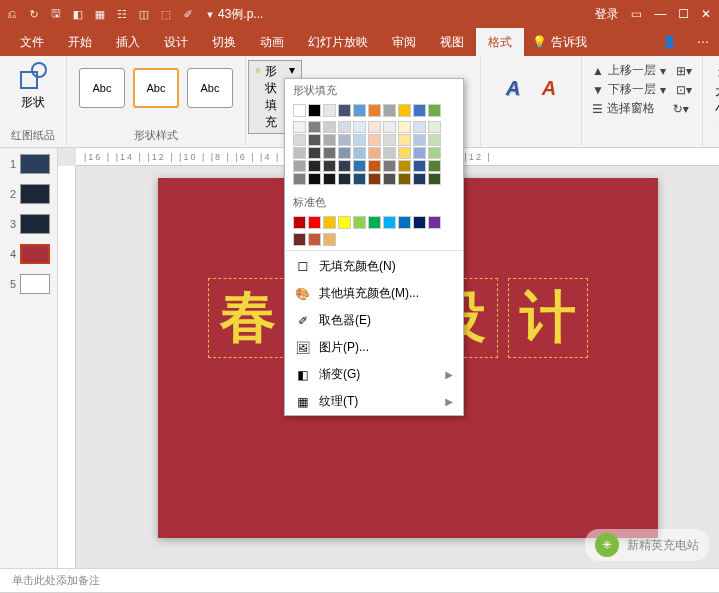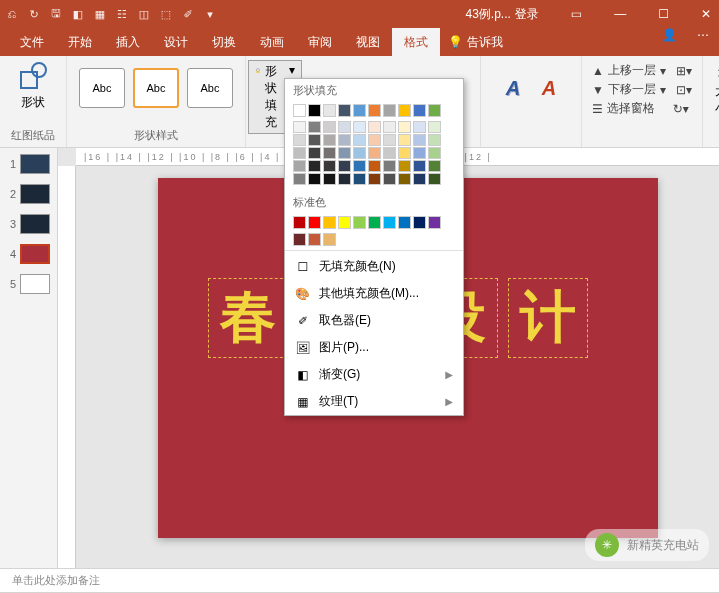--- a/index.html
+++ b/index.html
@@ -1,23 +1,23 @@
 <!DOCTYPE html>
 <html><head>
 <meta charset="utf-8">
 <style>
 *{margin:0;padding:0;box-sizing:border-box;font-family:"Microsoft YaHei",Arial,sans-serif;font-size:12px;user-select:none}
 body{width:719px;height:593px;background:#e6e6e6;overflow:hidden;position:relative}
 .titlebar{height:28px;background:#b7472a;display:flex;align-items:center;color:#fff;padding:0 4px}
 .qat{display:flex;gap:6px;align-items:center}
 .qat span{width:16px;height:16px;display:flex;align-items:center;justify-content:center;font-size:11px;opacity:.9}
-.title-center{flex:1;text-align:right;font-size:12px}
-.title-right{display:flex;gap:24px;align-items:center}
+.title-center{flex:1;text-align:left;font-size:12px}
+.title-right{display:flex;gap:4px;align-items:center}
 .title-right span{padding:2px 4px}
-.tabbar{height:28px;background:#b7472a;display:flex;color:#fff;padding-left:8px}
+.tabbar{height:28px;background:#b7472a;display:flex;align-items:center;color:#fff;padding-left:8px}
 .tab{padding:0 12px;height:28px;line-height:28px;cursor:pointer}
 .tab.active{background:#f3f3f3;color:#b7472a}
 .tell{display:flex;align-items:center;gap:4px;margin-left:8px}
 .ribbon{height:92px;background:#f3f3f3;border-bottom:1px solid #d4d4d4;display:flex}
 .group{border-right:1px solid #e0e0e0;padding:4px 8px;display:flex;flex-direction:column;justify-content:space-between}
 .group-label{text-align:center;color:#666;font-size:11px;padding-top:2px}
 .shapes-big{display:flex;flex-direction:column;align-items:center;gap:2px;width:50px}
 .shape-icon{width:32px;height:32px;color:#3a6fb0}
 .style-gallery{display:flex;gap:8px;padding:8px 4px}
 .style-box{width:46px;height:40px;border:1px solid #999;border-radius:3px;display:flex;align-items:center;justify-content:center;background:#fff;font-size:11px}
@@ -85,20 +85,21 @@
   </div>
 </div>
 
 <div class="tabbar">
   <div class="tab">文件</div>
   <div class="tab">开始</div>
   <div class="tab">插入</div>
   <div class="tab">设计</div>
   <div class="tab">切换</div>
   <div class="tab">动画</div>
+  <div class="tab">幻灯片放映</div>
   <div class="tab">审阅</div>
   <div class="tab">视图</div>
   <div class="tab active">格式</div>
   <div class="tell">
       <span>💡</span>
       <span>告诉我</span>
     </div>
   <div style="flex:1"></div>
   <span style="padding:0 10px">👤</span>
   <span style="padding:0 10px">⋯</span>

